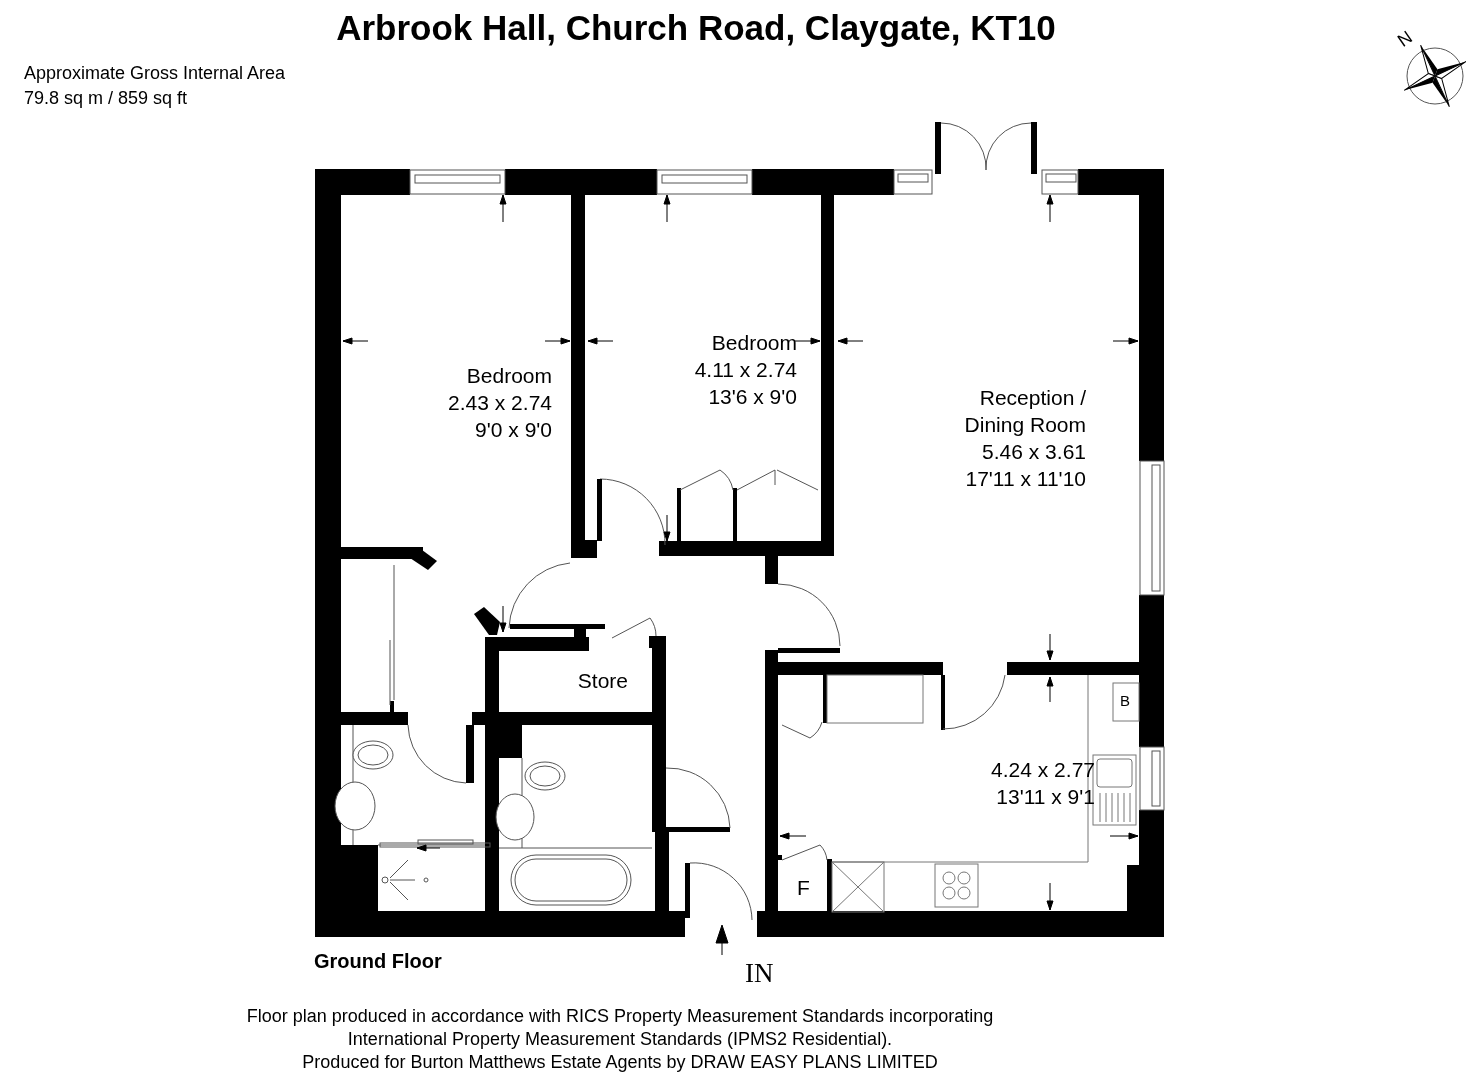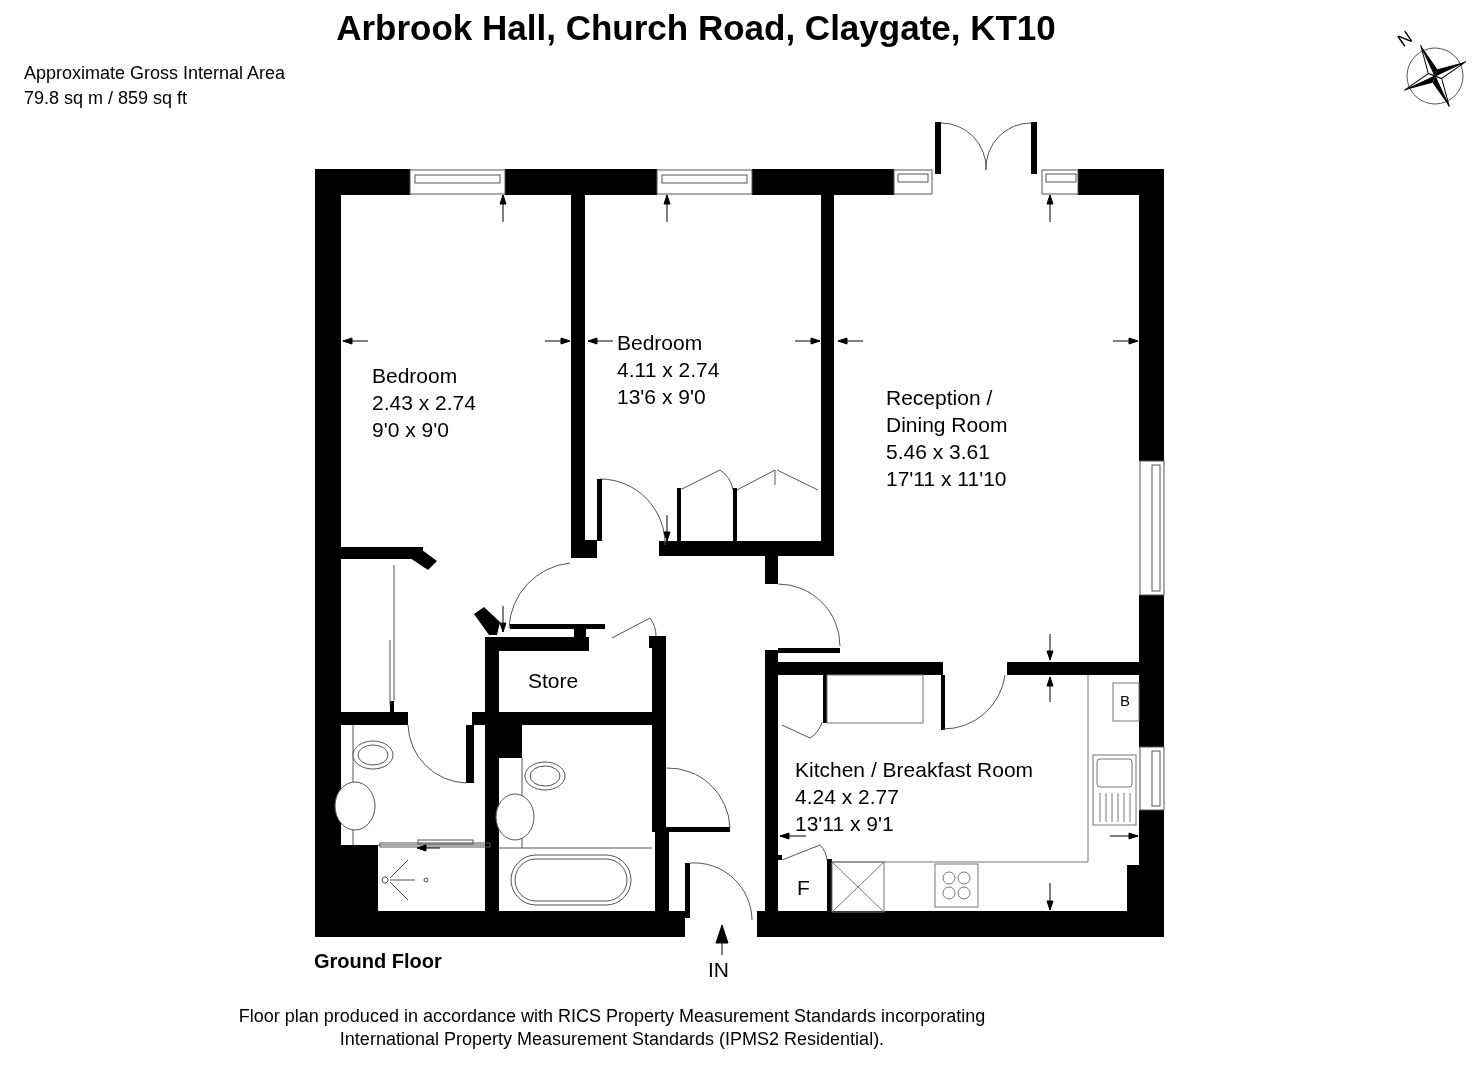--- a/index.html
+++ b/index.html
@@ -1,24 +1,24 @@
 <!DOCTYPE html>
 <html><head>
 <meta charset="utf-8">
 <style>
   html, body { margin: 0; padding: 0; background: #ffffff; }
   body { width: 1478px; height: 1080px; position: relative; overflow: hidden; font-family: "Liberation Sans", sans-serif; color: #000; }
   .title { position: absolute; left: 0; width: 1392px; top: 8px; text-align: center; font-weight: bold; font-size: 35px; letter-spacing: 0px; }
   .subtitle { position: absolute; left: 0; width: 1478px; text-align: left; font-size: 18px; padding-left: 24px; }
   .sub1 { top: 63px; }
   .sub2 { top: 88px; }
-  .room-label { position: absolute; text-align: left; font-size: 21px; line-height: 27px; }
+  .room-label { position: absolute; text-align: right; font-size: 21px; line-height: 27px; }
   .floor-label { position: absolute; left: 314px; top: 950px; font-weight: bold; font-size: 20px; }
-  .in-label { position: absolute; left: 708px; top: 958px; font-size: 21px; }
-  .footer { position: absolute; left: 0; width: 1224px; text-align: center; font-size: 18px; line-height: 23px; top: 1005px; }
+  .in-label { position: absolute; left: 745px; top: 958px; font-size: 27px; font-family: Liberation Serif, serif; }
+  .footer { position: absolute; left: 8px; width: 1224px; text-align: center; font-size: 18px; line-height: 23px; top: 1005px; }
   svg.plan { position: absolute; left: 0; top: 0; }
   .compass { position: absolute; left: 1388px; top: 18px; }
   .small-label { position: absolute; font-size: 19px; }
 </style>
 </head>
 <body>
 
 <div class="title">Arbrook Hall, Church Road, Claygate, KT10</div>
 <div class="subtitle sub1">Approximate Gross Internal Area</div>
 <div class="subtitle sub2">79.8 sq m / 859 sq ft</div>
@@ -238,27 +238,27 @@
 <div class="room-label" style="left:886px; top:384px; width:200px;">
   <div>Reception /</div>
   <div>Dining Room</div>
   <div>5.46 x 3.61</div>
   <div>17'11 x 11'10</div>
 </div>
 <div class="room-label" style="left:528px; top:667px; width:100px;">
   <div>Store</div>
 </div>
 <div class="room-label" style="left:795px; top:756px; width:300px;">
-  <div>Kitchen / Breakfast Room</div>
   <div>4.24 x 2.77</div>
   <div>13'11 x 9'1</div>
 </div>
 
 <div class="small-label" style="left:1120px; top:692px; font-size:15px;">B</div>
 <div class="small-label" style="left:797px; top:876px; font-size:21px;">F</div>
 
 <div class="floor-label">Ground Floor</div>
 <div class="in-label">IN</div>
 
 <div class="footer">
   <div>Floor plan produced in accordance with RICS Property Measurement Standards incorporating</div>
   <div>International Property Measurement Standards (IPMS2 Residential).</div>
+  <div>Produced for Burton Matthews Estate Agents by DRAW EASY PLANS LIMITED</div>
 </div>
 
 </body></html>

